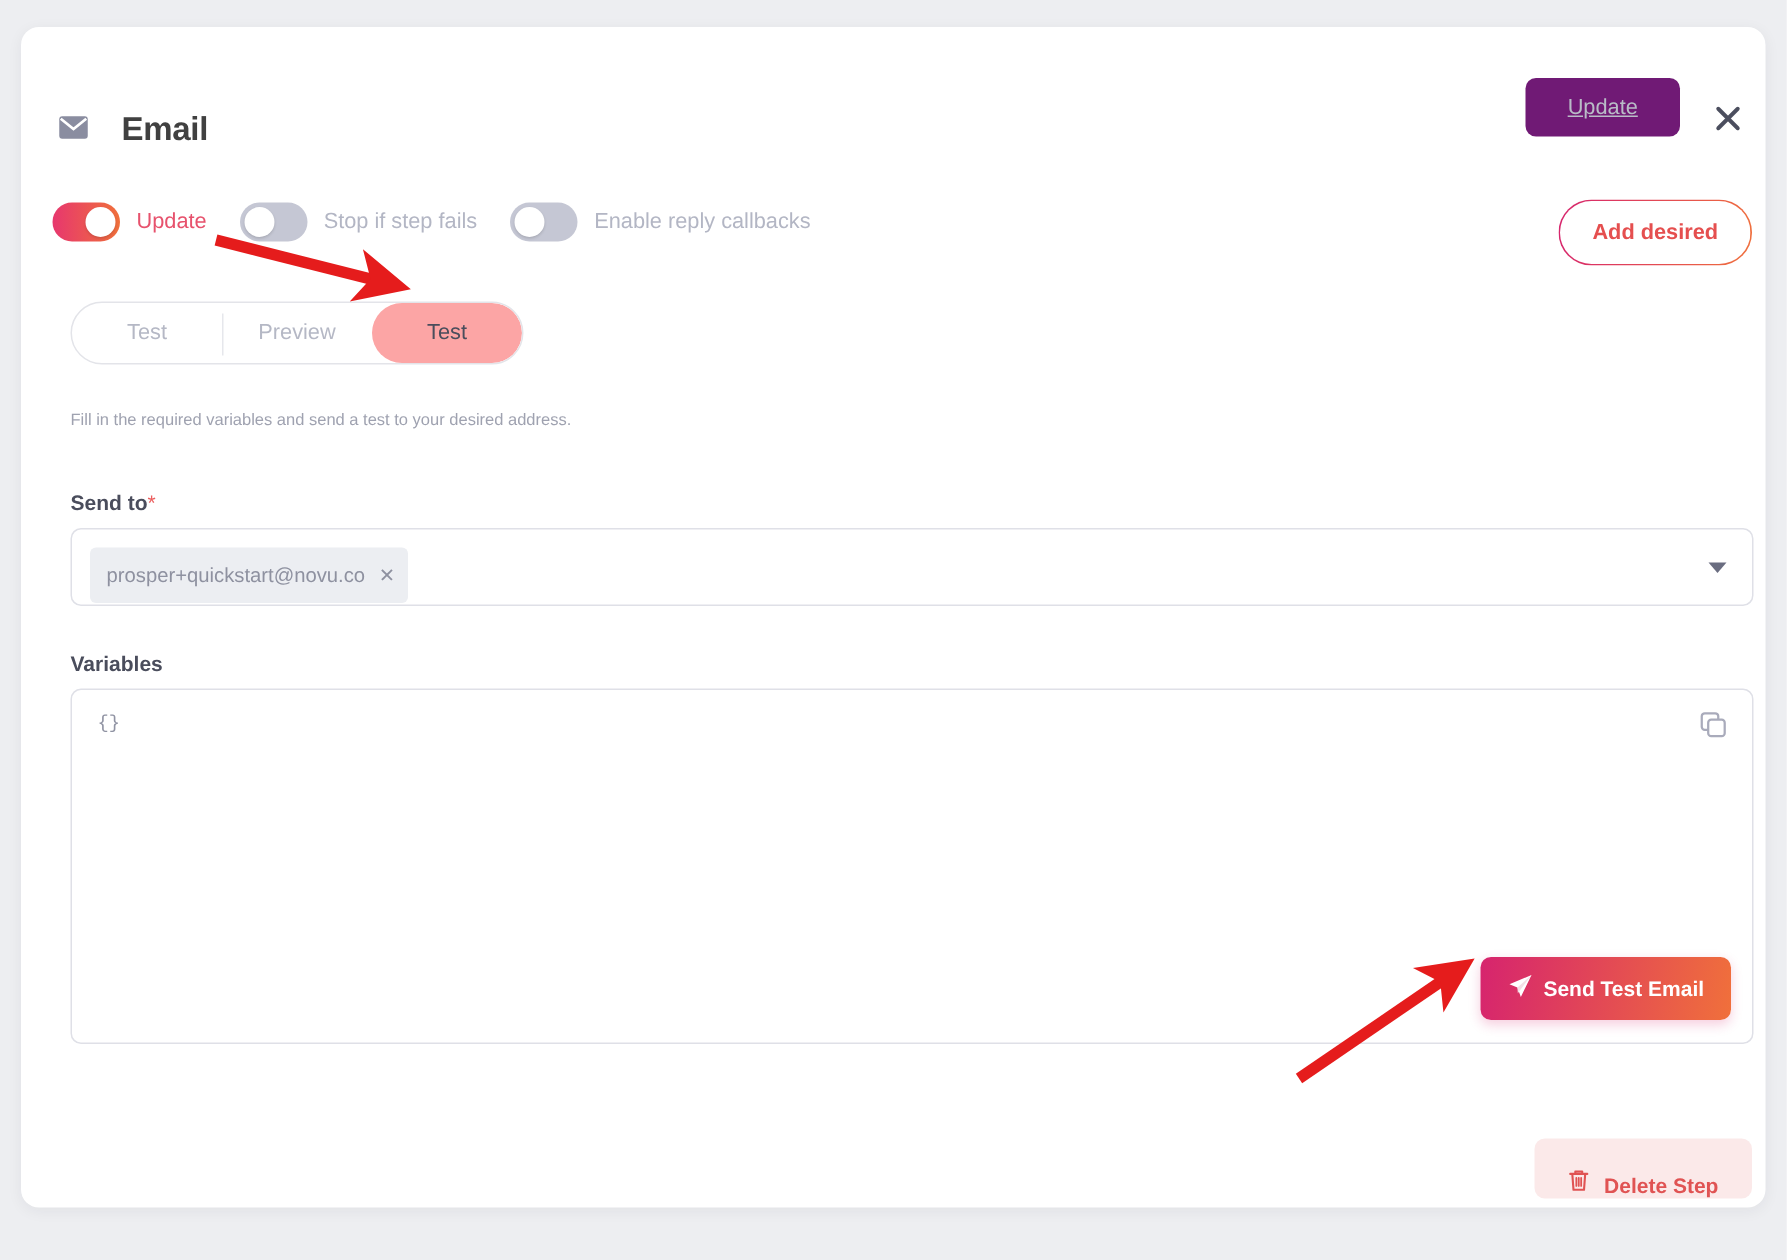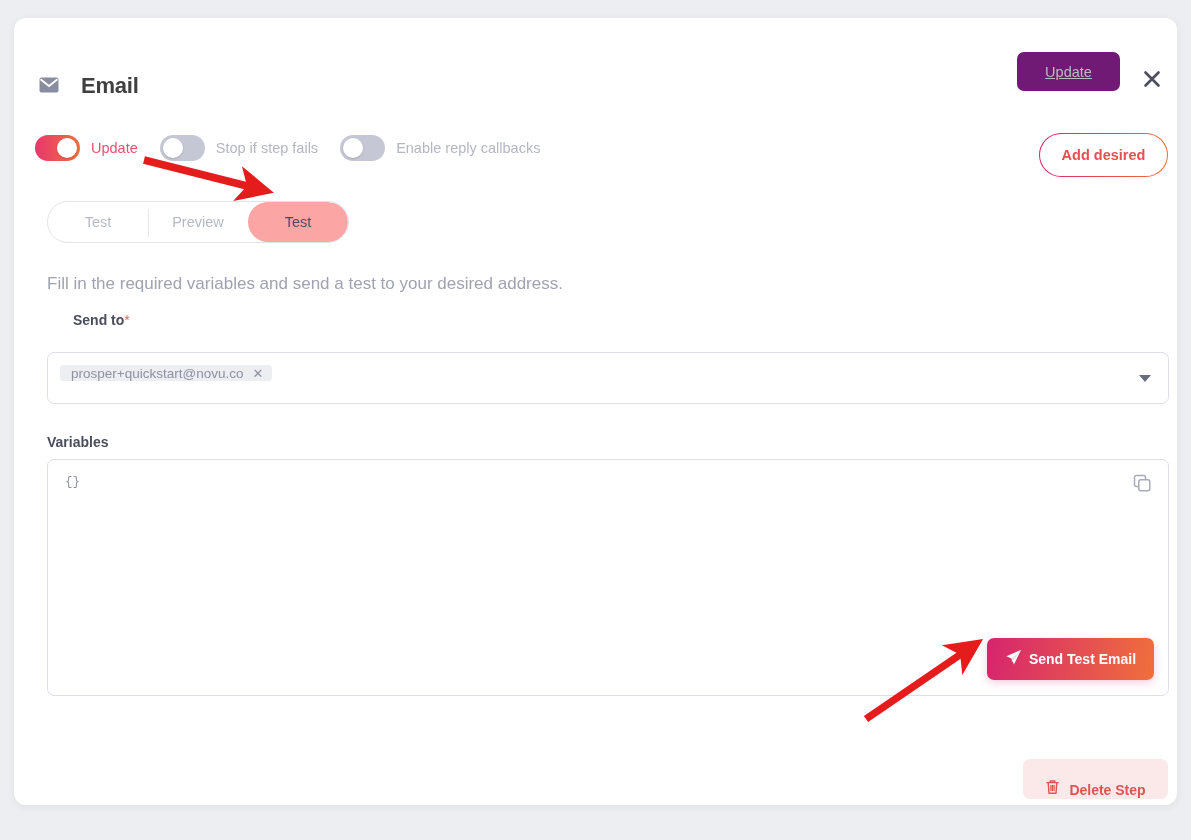--- a/index.html
+++ b/index.html
@@ -106,39 +106,39 @@
     content: ""; position: absolute; left: 0; top: 7px;
     width: 1px; height: 28px; background: #e6e7ec;
   }
   .tab.active {
     background: #fca5a5; color: #4a4d5c; border-radius: 21px;
   }
 
   
   .hint {
     position: absolute; left: 33px; top: 256px;
-    font-size: 17px; color: #9fa2b0;
+    font-size: 11px; color: #9fa2b0;
   }
   .field-label {
     position: absolute; font-size: 14px; font-weight: 700; color: #4a4d5c;
   }
   .req { color: #ec5f5f; font-weight: 400; }
 
-  .sendto-label { left: 33px; top: 294px; margin-left: 26px; }
+  .sendto-label { left: 33px; top: 309px; }
 
   .select-box {
     position: absolute; left: 33px; top: 334px;
     width: 1122px; height: 52px;
     border: 1px solid #dfe0e7;
     border-radius: 7px;
     background: #fff;
   }
   .chip {
     position: absolute; left: 12px; top: 12px;
-    height: 16px; padding: 0 9px 0 11px;
+    height: 37px; padding: 0 9px 0 11px;
     background: #eceef2;
     border-radius: 4px;
     display: flex; align-items: center;
     font-size: 13.5px; color: #8e91a0;
   }
   .chip-x {
     margin-left: 9px; font-size: 13px; color: #8e91a0; cursor: pointer;
     line-height: 1;
   }
   .caret {

